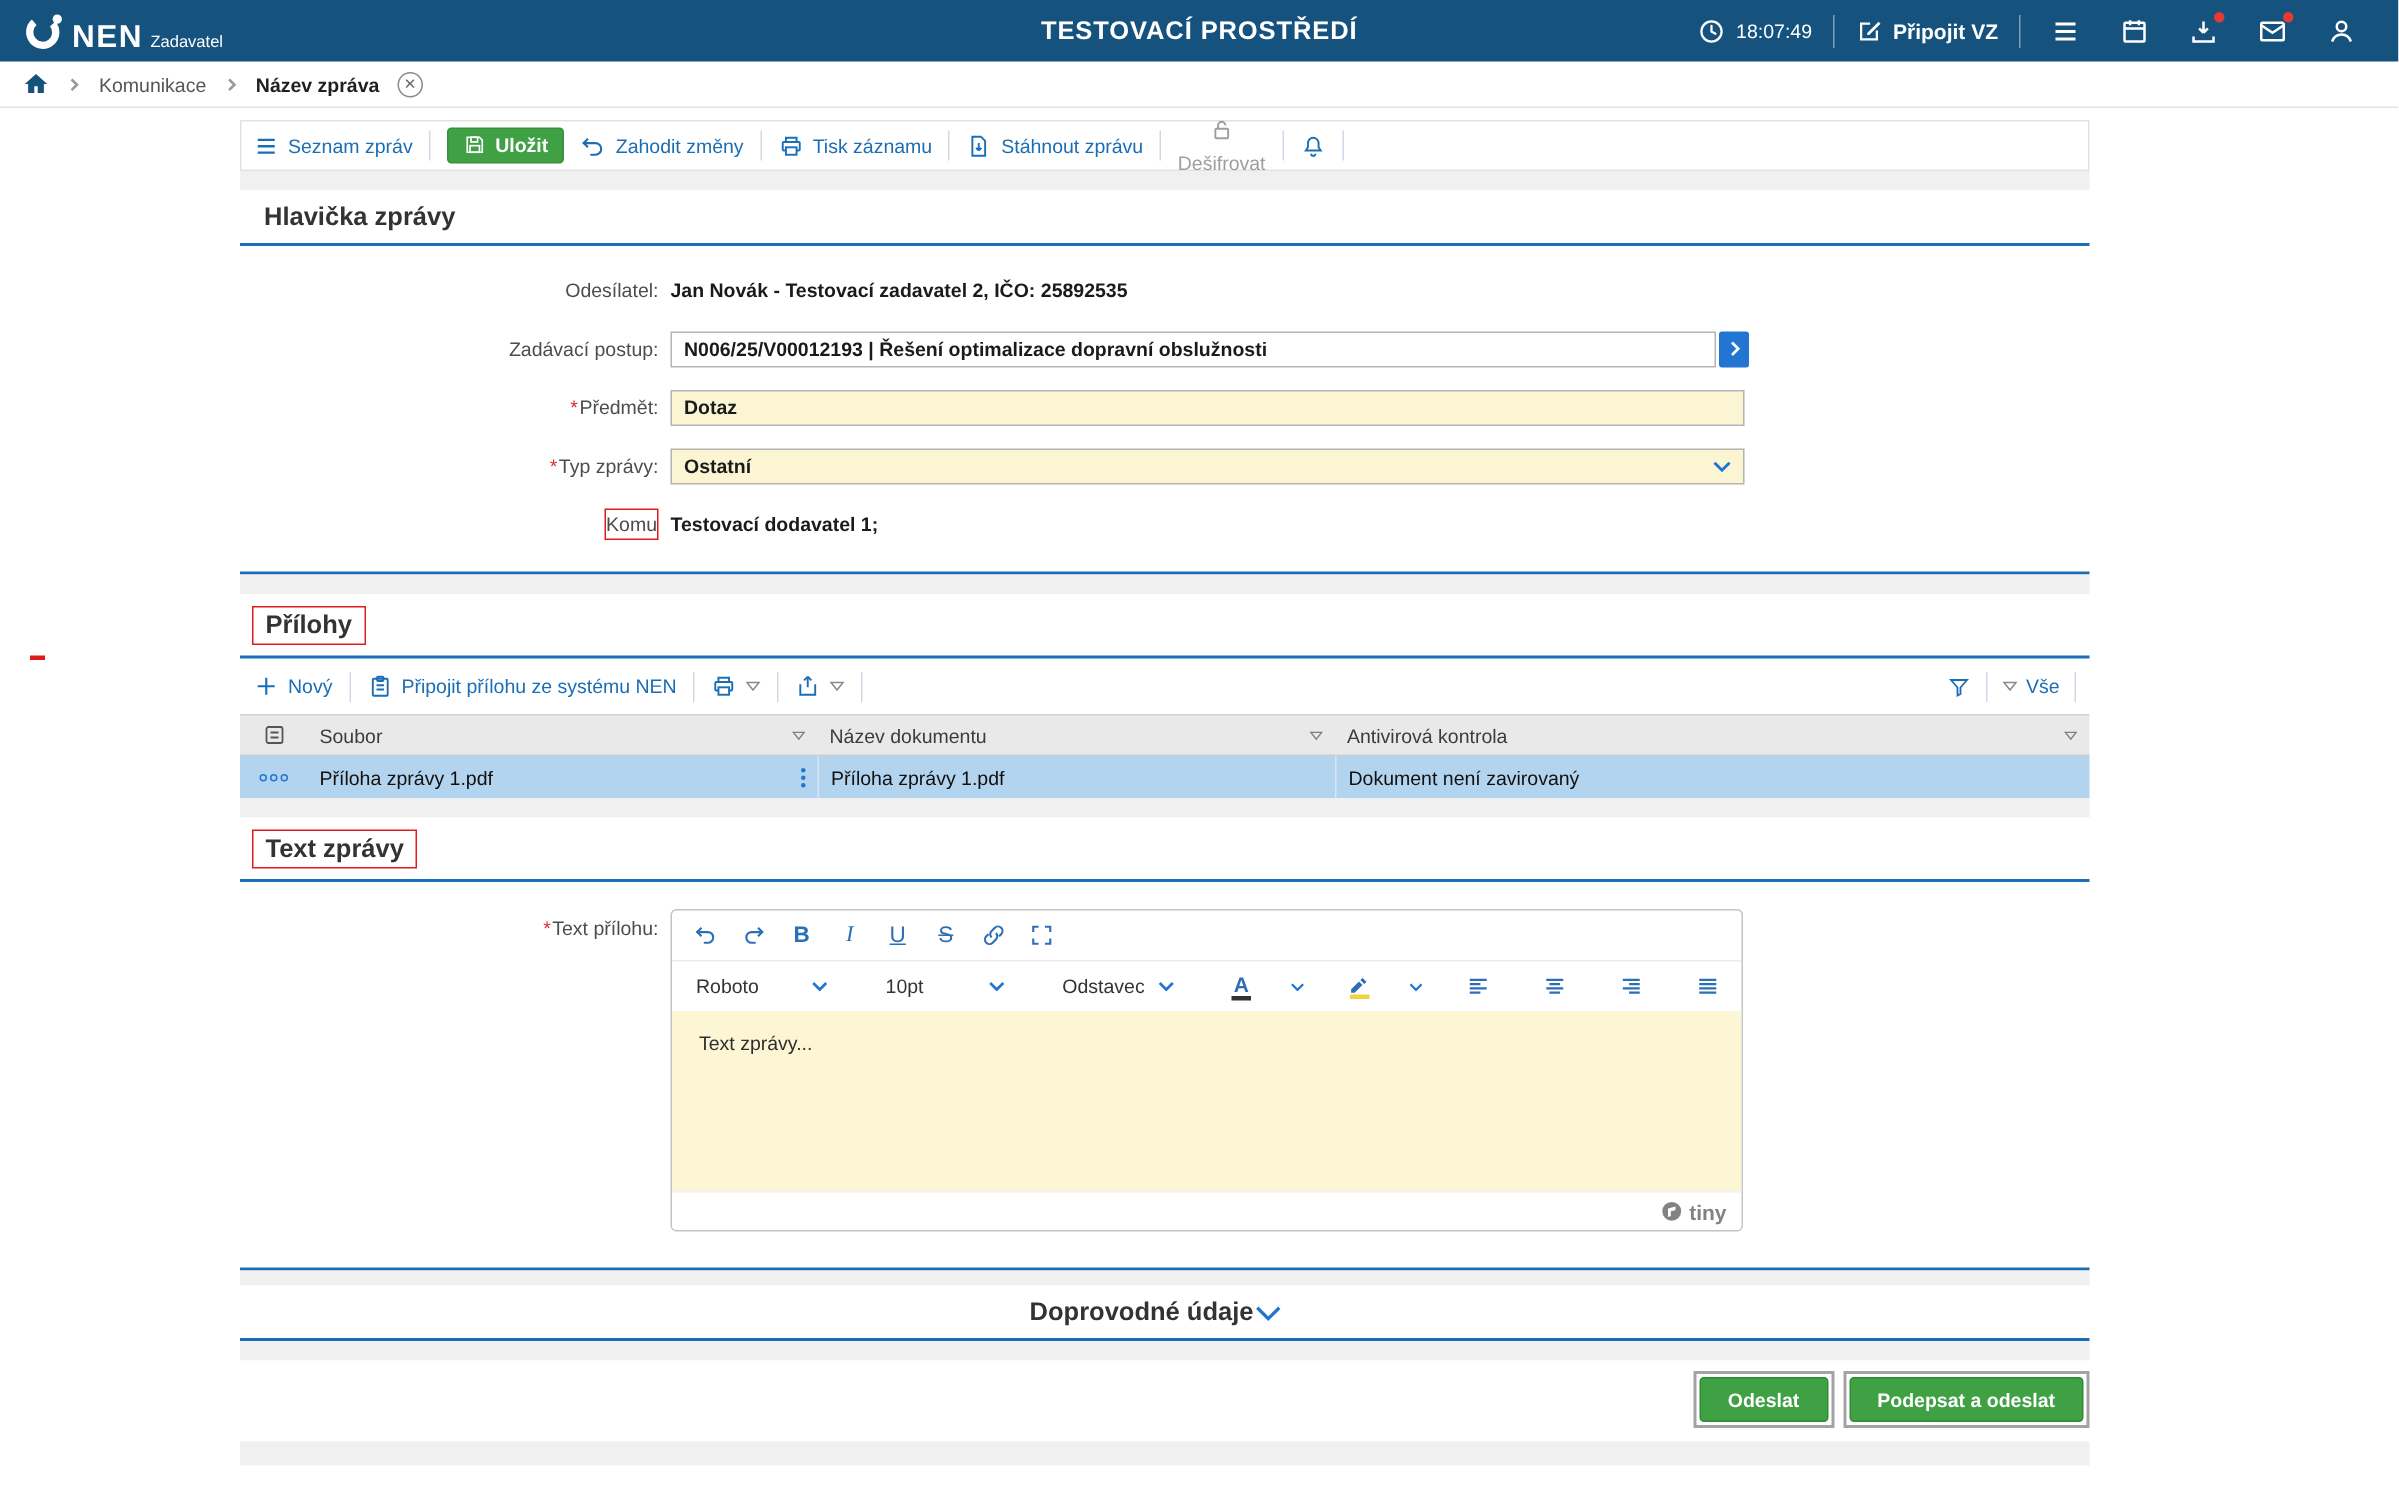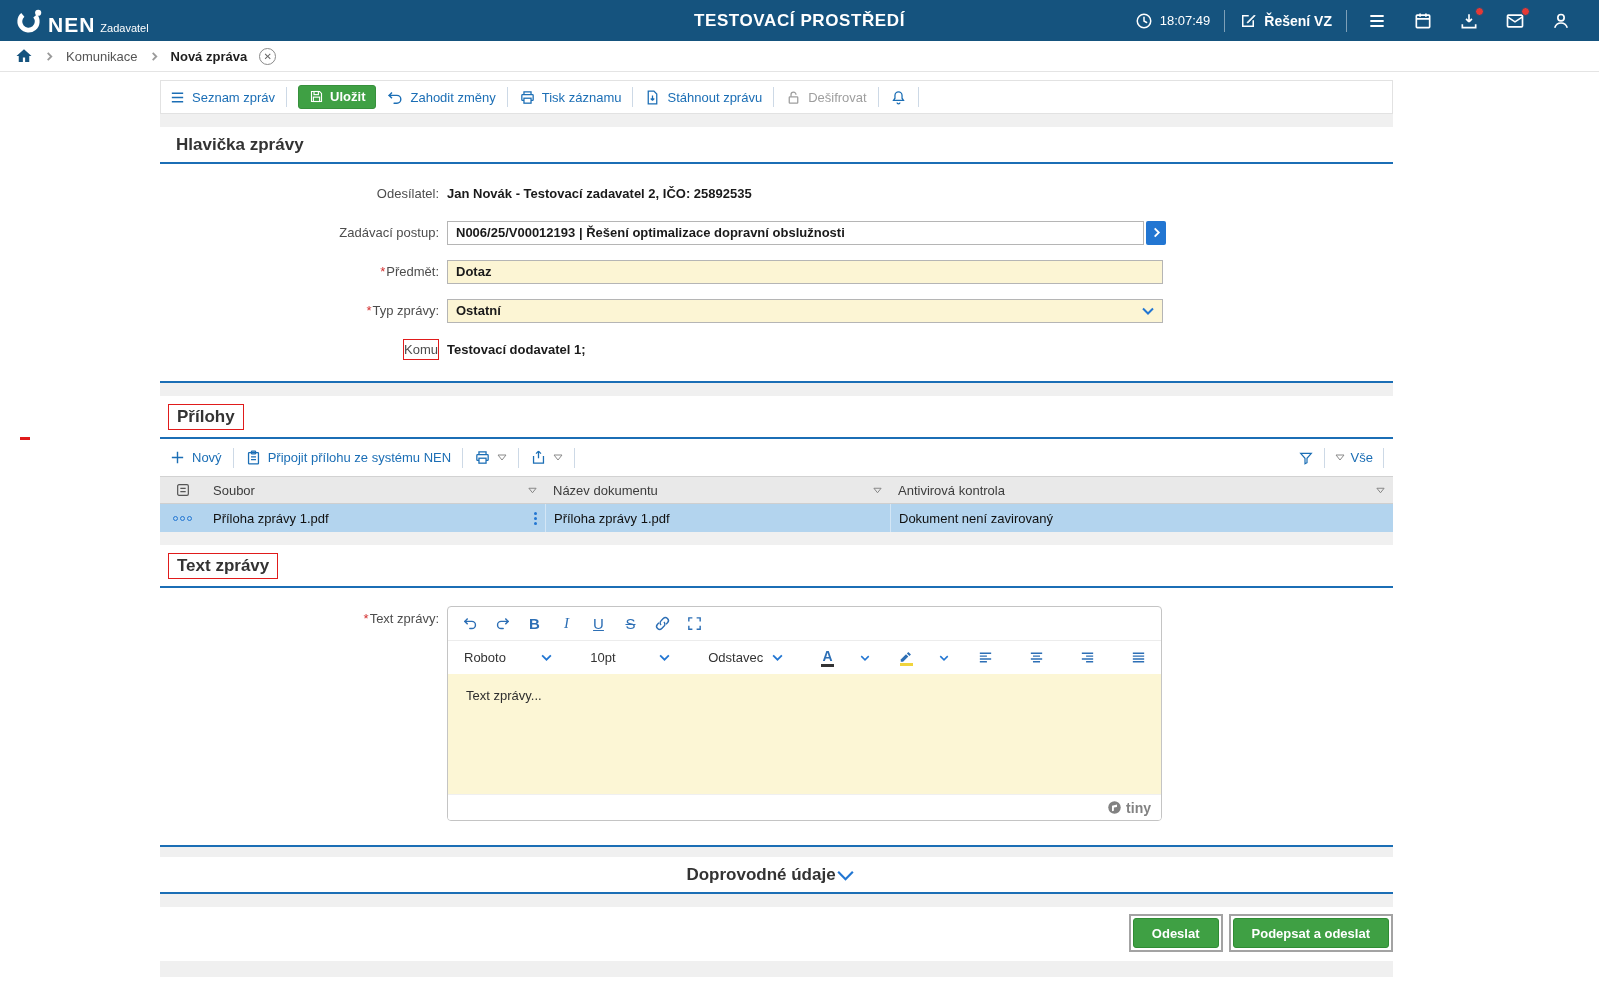--- a/index.html
+++ b/index.html
@@ -38,21 +38,21 @@
   .sep-sm { height:10px; background:#f0f0f0; }
   .card { background:#fff; }
 
   
   .actionbar { display:flex; align-items:center; height:34px; padding:0 8px; gap:11px; border:1px solid #e2e2e2; }
   .tb-link { display:flex; align-items:center; gap:6px; color:#1b6eb5; font-size:13px; cursor:pointer; white-space:nowrap; }
   .tb-link .ic { width:17px; height:17px; color:#1b6eb5; }
   .tb-sep { width:1px; height:20px; background:#cdd9e6; }
   .btn-green { display:flex; align-items:center; gap:6px; background:#3fa044; color:#fff; font-weight:bold; font-size:13px; padding:3px 10px 4px; border-radius:3px; border:1px solid #37903c; cursor:pointer; }
   .btn-green .ic { width:15px; height:15px; color:#fff; }
-  .tb-disabled { color:#9e9e9e; cursor:default; }
+  .tb-disabled { color:#9e9e9e; cursor:default;flex-direction:column; }
   .tb-disabled .ic { color:#9e9e9e; }
 
   
   .sec-head { display:flex; align-items:center; padding:8px 16px 7px; font-size:17px; font-weight:bold; color:#333; border-bottom:2px solid #1b6eb5; }
   .ann-inline { border:1px solid #e01b1b; padding:2px 8px; margin-left:-8px; }
   .collapse-head { display:flex; align-items:center; justify-content:center; padding:8px 16px 7px; font-size:17px; font-weight:bold; color:#333; border-bottom:2px solid #1b6eb5; }
   .collapse-chev { color:#2276d2; cursor:pointer; padding-right:12px; }
 
   
   .form { padding:10px 0 12px; border-bottom:2px solid #1b6eb5; }
@@ -145,21 +145,21 @@
         <span>18:07:49</span>
       </div>
       <span class="hsep"></span>
       <div class="hbtn bold">
         <span>
           <svg class="i18" viewBox="0 0 24 24" fill="none" stroke="currentColor" stroke-width="2">
               <path d="M13 5H5v14h14v-8"></path>
               <path d="M11 13.5l9.5-9.5 1 1-9.5 9.5H11z" fill="currentColor" stroke-width="1"></path>
             </svg>
         </span>
-        <span>Řešení VZ</span>
+        <span>Připojit VZ</span>
       </div>
       <span class="hsep"></span>
       <div class="icon-group">
         <div class="hbtn">
           <svg class="i20" viewBox="0 0 24 24" fill="none" stroke="currentColor" stroke-width="2.4">
               <path d="M4 6h16M4 12h16M4 18h16"></path>
             </svg>
         </div>
         <div class="hbtn">
           <svg class="i20" viewBox="0 0 24 24" fill="none" stroke="currentColor" stroke-width="2">
@@ -200,21 +200,21 @@
       <svg width="9" height="9" viewBox="0 0 10 10" fill="none" stroke="currentColor" stroke-width="2">
           <path d="M3 1l4 4-4 4"></path>
         </svg>
     </span>
     <span class="crumb">Komunikace</span>
     <span class="crumb-sep">
       <svg width="9" height="9" viewBox="0 0 10 10" fill="none" stroke="currentColor" stroke-width="2">
           <path d="M3 1l4 4-4 4"></path>
         </svg>
     </span>
-    <span class="crumb current">Nová zpráva</span>
+    <span class="crumb current">Název zpráva</span>
     <span class="crumb-close"><span>✕</span></span>
   </nav>
 
   <div class="gap-w"></div>
 
   <div class="content">
 
     <div class="card actionbar">
       <div class="tb-link">
         <svg class="ic" viewBox="0 0 24 24" fill="none" stroke="currentColor" stroke-width="2.3">
@@ -438,21 +438,21 @@
       </div>
     </section>
 
     <div class="sep"></div>
 
     <section class="card">
       <div class="sec-head">
         <span class="ann-inline">Text zprávy</span>
       </div>
       <div class="text-body">
-        <span class="flabel"><span class="req">*</span><span>Text zprávy:</span></span>
+        <span class="flabel"><span class="req">*</span><span>Text přílohu:</span></span>
 
         <div class="editor">
           <div class="ed-row1">
             <span class="ed-btn">
               <svg class="ic" viewBox="0 0 24 24" fill="none" stroke="currentColor" stroke-width="2">
                   <path d="M8 5L4 9l4 4"></path>
                   <path d="M4 9h10a5 5 0 0 1 0 10h-3" stroke-linecap="round"></path>
                 </svg>
             </span>
             <span class="ed-btn">

